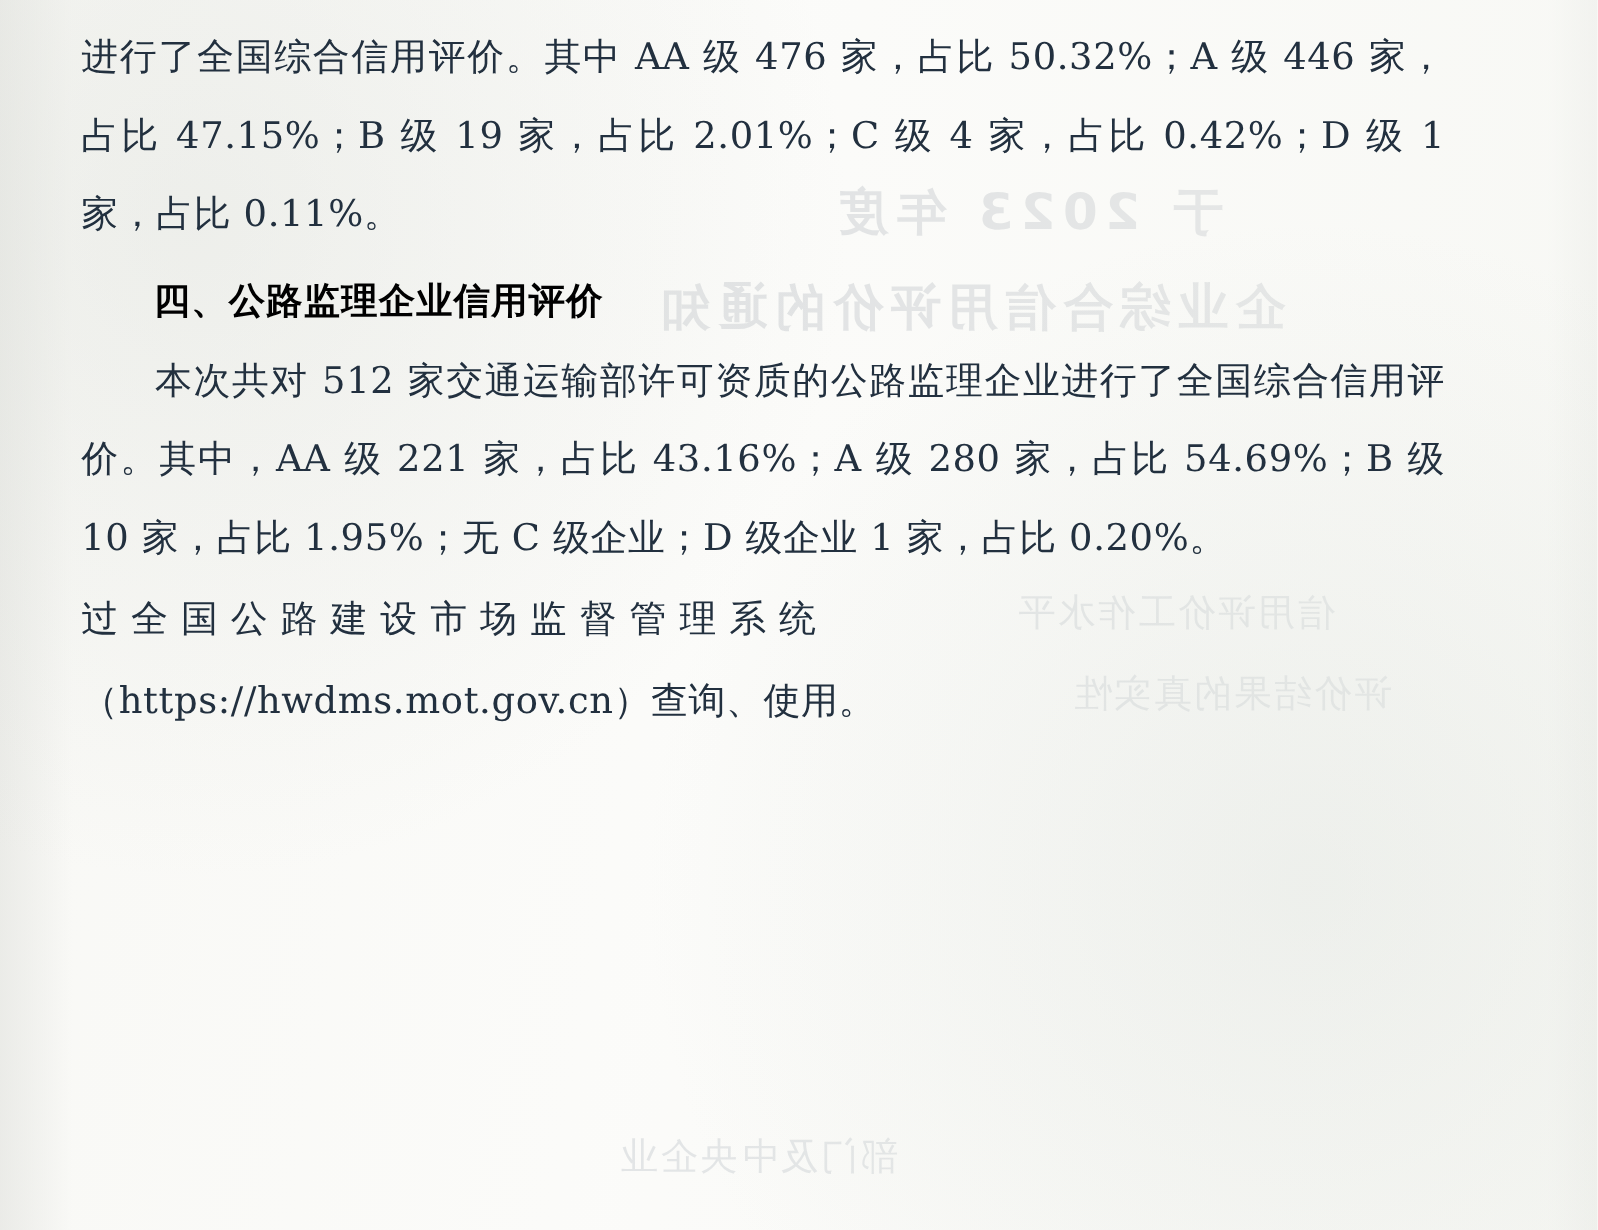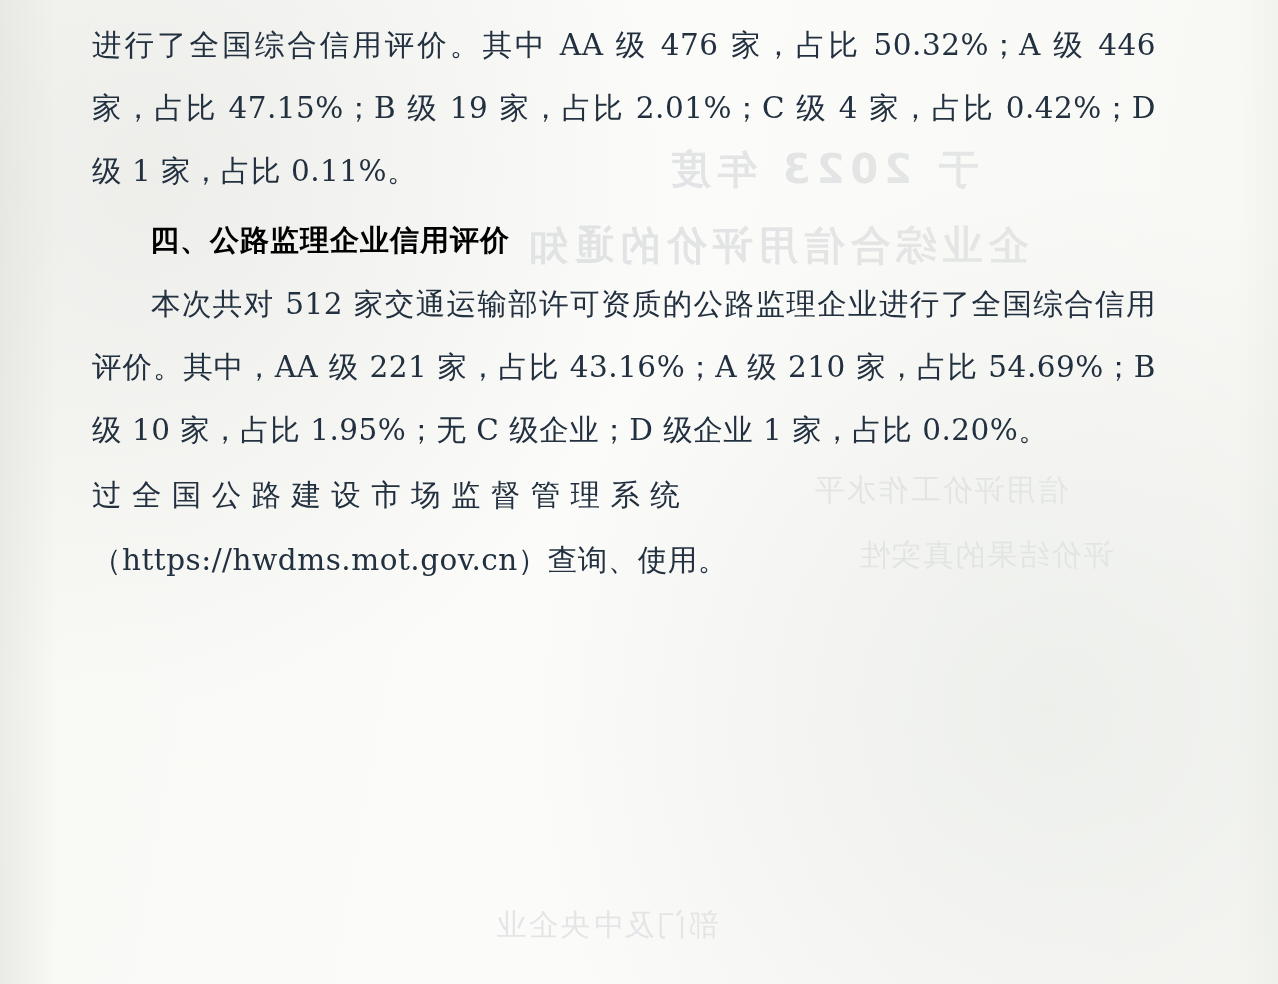--- a/index.html
+++ b/index.html
@@ -73,21 +73,21 @@
     letter-spacing: 2px;
   }
   .bleed-l1 { top: 470px; left: 210px; }
   .bleed-l2 { top: 535px; left: 165px; }
   .bleed-l3 { top: 905px; left: 560px; }
 
   .page {
     position: absolute;
     inset: 0;
     z-index: 4;
-    padding: 14px 122px 0 92px;
+    padding: 14px 122px 0 65px;
     box-sizing: border-box;
   }
 
   p.body-text {
     margin: 0 0 2px 0;
     font-size: 29.5px;
     line-height: 63px;
     text-align: justify;
     text-align-last: left;
     text-justify: inter-ideograph;
@@ -130,21 +130,21 @@
 
 <div class="left-edge-shadow"></div>
 <div class="right-edge-shadow"></div>
 
 <div class="page">
 
   <p class="body-text">进行了全国综合信用评价。其中 AA 级 476 家，占比 50.32%；A 级 446 家，占比 47.15%；B 级 19 家，占比 2.01%；C 级 4 家，占比 0.42%；D 级 1 家，占比 0.11%。</p>
 
   <h2 class="section-heading">四、公路监理企业信用评价</h2>
 
-  <p class="body-text indent">本次共对 512 家交通运输部许可资质的公路监理企业进行了全国综合信用评价。其中，AA 级 221 家，占比 43.16%；A 级 210 家，占比 54.69%；B 级 10 家，占比 1.95%；无 C 级企业；D 级企业 1 家，占比 0.20%。</p>
+  <p class="body-text indent">本次共对 512 家交通运输部许可资质的公路监理企业进行了全国综合信用评价。其中，AA 级 221 家，占比 43.16%；A 级 280 家，占比 54.69%；B 级 10 家，占比 1.95%；无 C 级企业；D 级企业 1 家，占比 0.20%。</p>
 
 
 
   <p class="body-text spread">过 全 国 公 路 建 设 市 场 监 督 管 理 系 统</p>
 
   <p class="body-text url-text">（https://hwdms.mot.gov.cn）查询、使用。</p>
 
 </div>
 
 </body></html>

